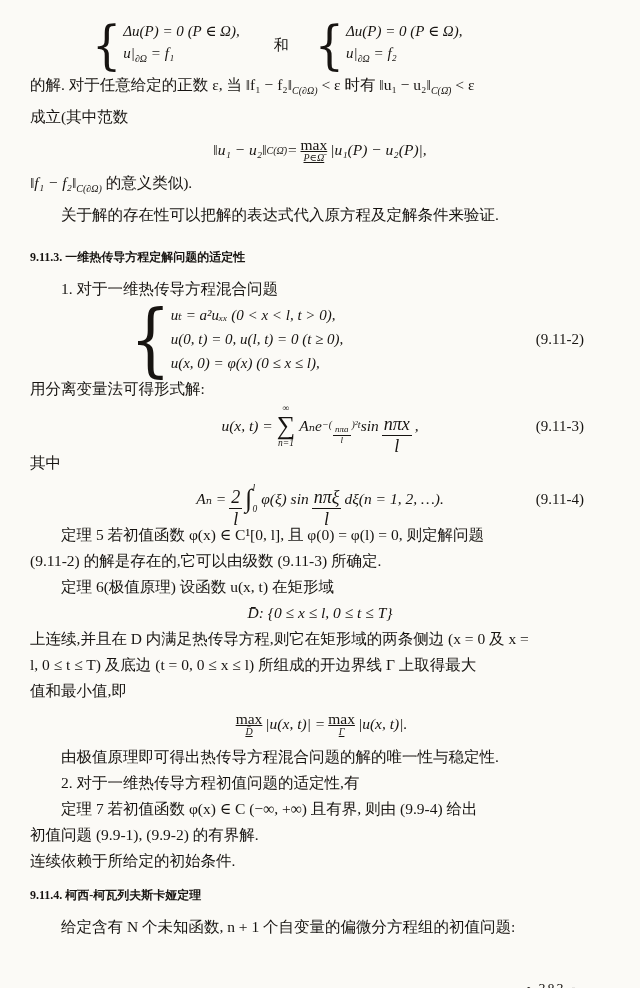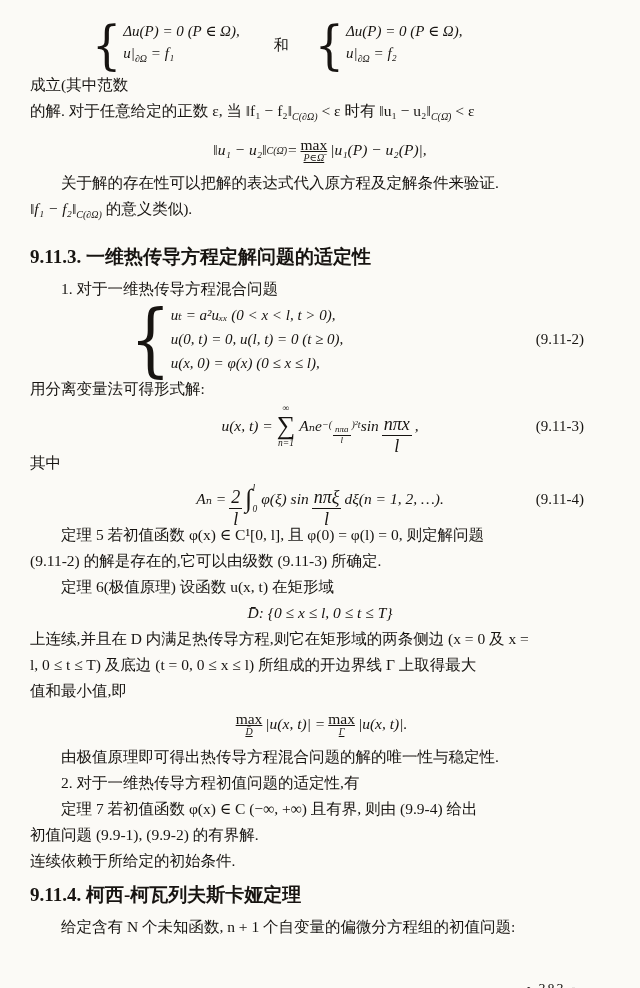--- a/index.html
+++ b/index.html
@@ -41,21 +41,21 @@
   .sum .lim{font-size:9.5px;font-style:italic;}
   .sum .big{font-size:26px;}
   
   .int{font-size:26px;font-style:normal;line-height:1;}
   .intlims{display:inline-flex;flex-direction:column;justify-content:space-between;height:30px;font-size:9.5px;line-height:1;vertical-align:middle;margin:0 4px 0 0;font-style:italic;}
   
   .maxu{display:inline-flex;flex-direction:column;align-items:center;line-height:1;margin:0 3px;font-style:normal;text-decoration:underline;}
   .maxu .m{font-size:15.5px;}
   .maxu .u{font-size:10px;font-style:italic;}
   .exp{font-size:10px;vertical-align:7px;font-style:italic;}
-  .heading{font-size:19px;font-weight:bold;line-height:30px;white-space:nowrap;}
+  .heading{font-size:12px;font-weight:bold;line-height:30px;white-space:nowrap;}
   .pagenum{position:absolute;right:62px;top:982px;font-size:14px;letter-spacing:2px;}
   .sys2-indent{justify-content:flex-start;padding-left:100px;}
   .sys2-lines .math{font-size:15px;line-height:24px;white-space:nowrap;}
 </style>
 </head>
 <body>
 
 <div class="page">
 
   <div class="sys-row">
@@ -69,37 +69,37 @@
     <div class="connector">和</div>
     <div class="system">
       <span class="brace b2">{</span>
       <div class="sys-lines">
         <div class="math"><span>Δu(P) = 0</span><span>  (P ∈ Ω),</span></div>
         <div class="math"><span>u|</span><span class="ssub">∂Ω</span><span> = f₂</span></div>
       </div>
     </div>
   </div>
 
+  <div class="line"><span>的解. 对于任意给定的正数 ε, 当 ‖f₁ − f₂‖</span><span class="ssub">C(∂Ω)</span><span> &lt; ε 时有 ‖u₁ − u₂‖</span><span class="ssub">C(Ω̄)</span><span> &lt; ε</span></div>
   <div class="line">成立(其中范数</div>
-  <div class="line"><span>的解. 对于任意给定的正数 ε, 当 ‖f₁ − f₂‖</span><span class="ssub">C(∂Ω)</span><span> &lt; ε 时有 ‖u₁ − u₂‖</span><span class="ssub">C(Ω̄)</span><span> &lt; ε</span></div>
 
   <div class="display math" style="height:40px;">
     <span>‖u₁ − u₂‖</span>
       <span class="ssub">C(Ω̄)</span>
       <span> = </span>
     <span class="maxu">
         <span class="m">max</span>
         <span class="u">P∈Ω̄</span>
       </span>
     <span>|u₁(P) − u₂(P)|,</span>
   </div>
 
+  <div class="line"><span class="math">‖f₁ − f₂‖</span><span class="ssub">C(∂Ω)</span><span> 的意义类似).</span></div>
+
   <div class="line indent">关于解的存在性可以把解的表达式代入原方程及定解条件来验证.</div>
-
-  <div class="line"><span class="math">‖f₁ − f₂‖</span><span class="ssub">C(∂Ω)</span><span> 的意义类似).</span></div>
 
   <div class="heading" style="margin-top:14px;"><span>9.11.3.</span> <span>一维热传导方程定解问题的适定性</span></div>
 
   <div class="line indent" style="margin-top:4px;">1. 对于一维热传导方程混合问题</div>
 
   <div class="display sys2-indent" style="height:74px;">
     <span class="brace b3">{</span>
     <div class="sys2-lines">
       <div class="math">uₜ = a²uₓₓ   (0 &lt; x &lt; l, t &gt; 0),</div>
       <div class="math">u(0, t) = 0,  u(l, t) = 0   (t ≥ 0),</div>

